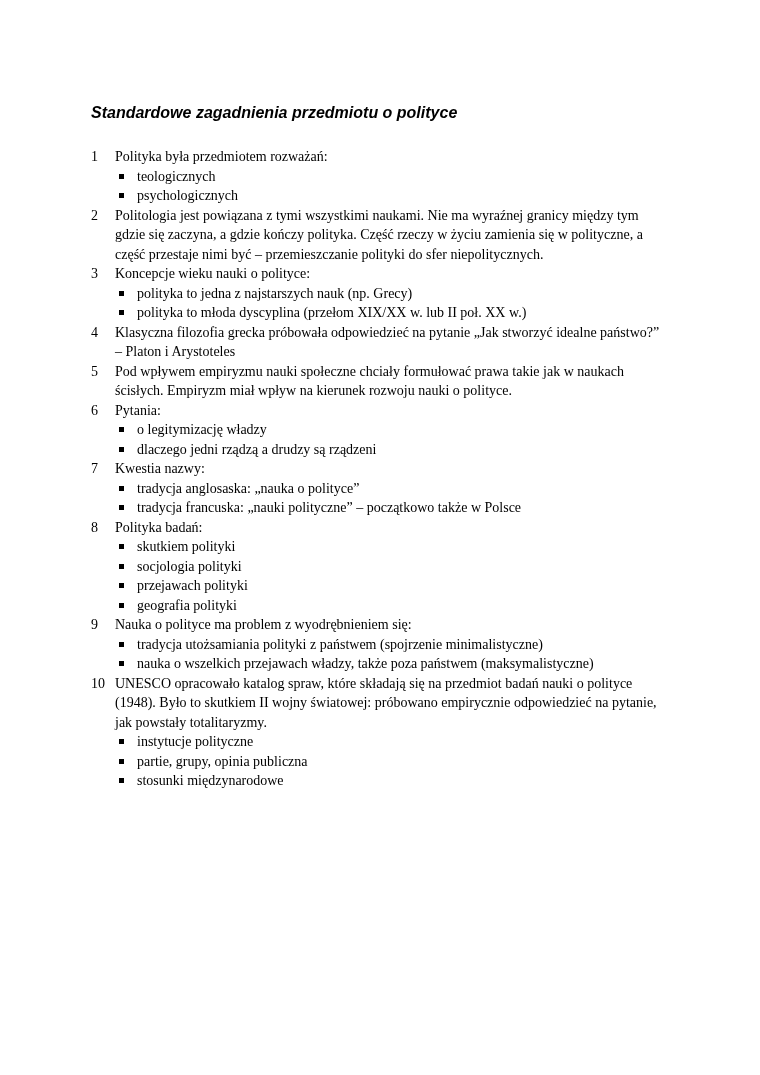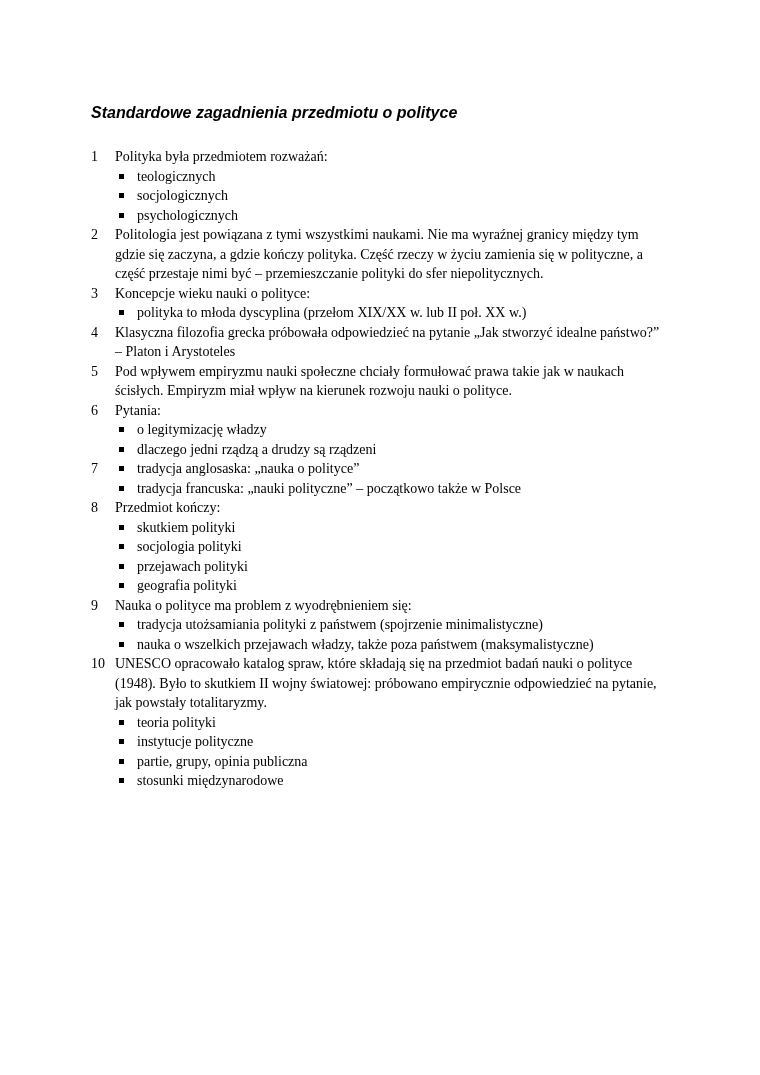--- a/index.html
+++ b/index.html
@@ -60,38 +60,38 @@
         <div class="item">
           <span class="num">1</span>
           <div class="item-body">
             <div class="item-text">Polityka była przedmiotem rozważań:</div>
             <div class="bullet">
               <span class="sq"></span>
               <span class="bullet-text">teologicznych</span>
             </div>
             <div class="bullet">
               <span class="sq"></span>
-              <span class="bullet-text">socjologicznych</span>
-            </div>
-            <div class="bullet">
-              <span class="sq"></span>
               <span class="bullet-text">psychologicznych</span>
             </div>
           </div>
         </div>
         <div class="item">
           <span class="num">2</span>
           <div class="item-body">
             <div class="item-text">Politologia jest powiązana z tymi wszystkimi naukami. Nie ma wyraźnej granicy między tym gdzie się zaczyna, a gdzie kończy polityka. Część rzeczy w życiu zamienia się w polityczne, a część przestaje nimi być – przemieszczanie polityki do sfer niepolitycznych.</div>
           </div>
         </div>
         <div class="item">
           <span class="num">3</span>
           <div class="item-body">
             <div class="item-text">Koncepcje wieku nauki o polityce:</div>
+            <div class="bullet">
+              <span class="sq"></span>
+              <span class="bullet-text">polityka to jedna z najstarszych nauk (np. Grecy)</span>
+            </div>
             <div class="bullet">
               <span class="sq"></span>
               <span class="bullet-text">polityka to młoda dyscyplina (przełom XIX/XX w. lub II poł. XX w.)</span>
             </div>
           </div>
         </div>
         <div class="item">
           <span class="num">4</span>
           <div class="item-body">
             <div class="item-text">Klasyczna filozofia grecka próbowała odpowiedzieć na pytanie „Jak stworzyć idealne państwo?” – Platon i Arystoteles</div>
@@ -113,34 +113,35 @@
             </div>
             <div class="bullet">
               <span class="sq"></span>
               <span class="bullet-text">dlaczego jedni rządzą a drudzy są rządzeni</span>
             </div>
           </div>
         </div>
         <div class="item">
           <span class="num">7</span>
           <div class="item-body">
+            <div class="item-text">Kwestia nazwy:</div>
             <div class="bullet">
               <span class="sq"></span>
               <span class="bullet-text">tradycja anglosaska: „nauka o polityce”</span>
             </div>
             <div class="bullet">
               <span class="sq"></span>
               <span class="bullet-text">tradycja francuska: „nauki polityczne” – początkowo także w Polsce</span>
             </div>
           </div>
         </div>
         <div class="item">
           <span class="num">8</span>
           <div class="item-body">
-            <div class="item-text">Przedmiot kończy:</div>
+            <div class="item-text">Polityka badań:</div>
             <div class="bullet">
               <span class="sq"></span>
               <span class="bullet-text">skutkiem polityki</span>
             </div>
             <div class="bullet">
               <span class="sq"></span>
               <span class="bullet-text">socjologia polityki</span>
             </div>
             <div class="bullet">
               <span class="sq"></span>
@@ -165,24 +166,20 @@
               <span class="bullet-text">nauka o wszelkich przejawach władzy, także poza państwem (maksymalistyczne)</span>
             </div>
           </div>
         </div>
         <div class="item">
           <span class="num">10</span>
           <div class="item-body">
             <div class="item-text">UNESCO opracowało katalog spraw, które  składają się na przedmiot badań nauki o polityce (1948). Było to skutkiem II wojny światowej: próbowano empirycznie odpowiedzieć na pytanie, jak powstały totalitaryzmy.</div>
             <div class="bullet">
               <span class="sq"></span>
-              <span class="bullet-text">teoria polityki</span>
-            </div>
-            <div class="bullet">
-              <span class="sq"></span>
               <span class="bullet-text">instytucje polityczne</span>
             </div>
             <div class="bullet">
               <span class="sq"></span>
               <span class="bullet-text">partie, grupy, opinia publiczna</span>
             </div>
             <div class="bullet">
               <span class="sq"></span>
               <span class="bullet-text">stosunki międzynarodowe</span>
             </div>

